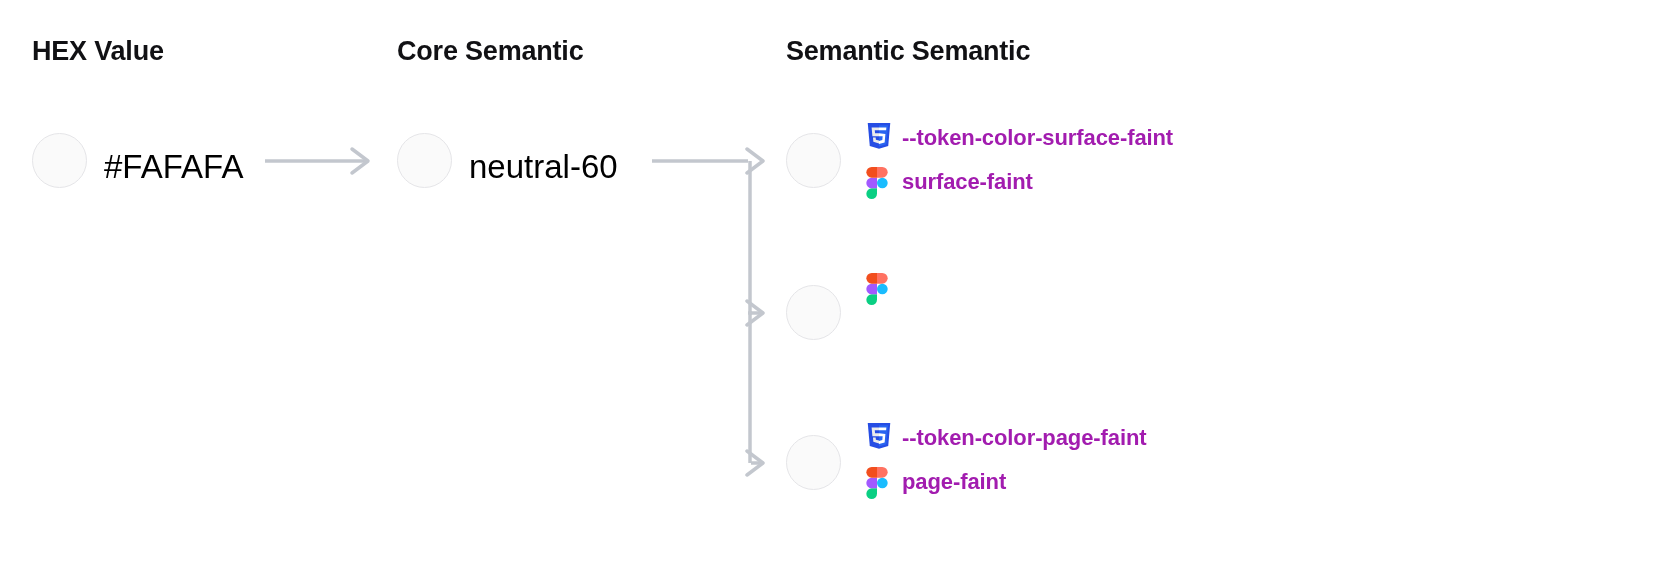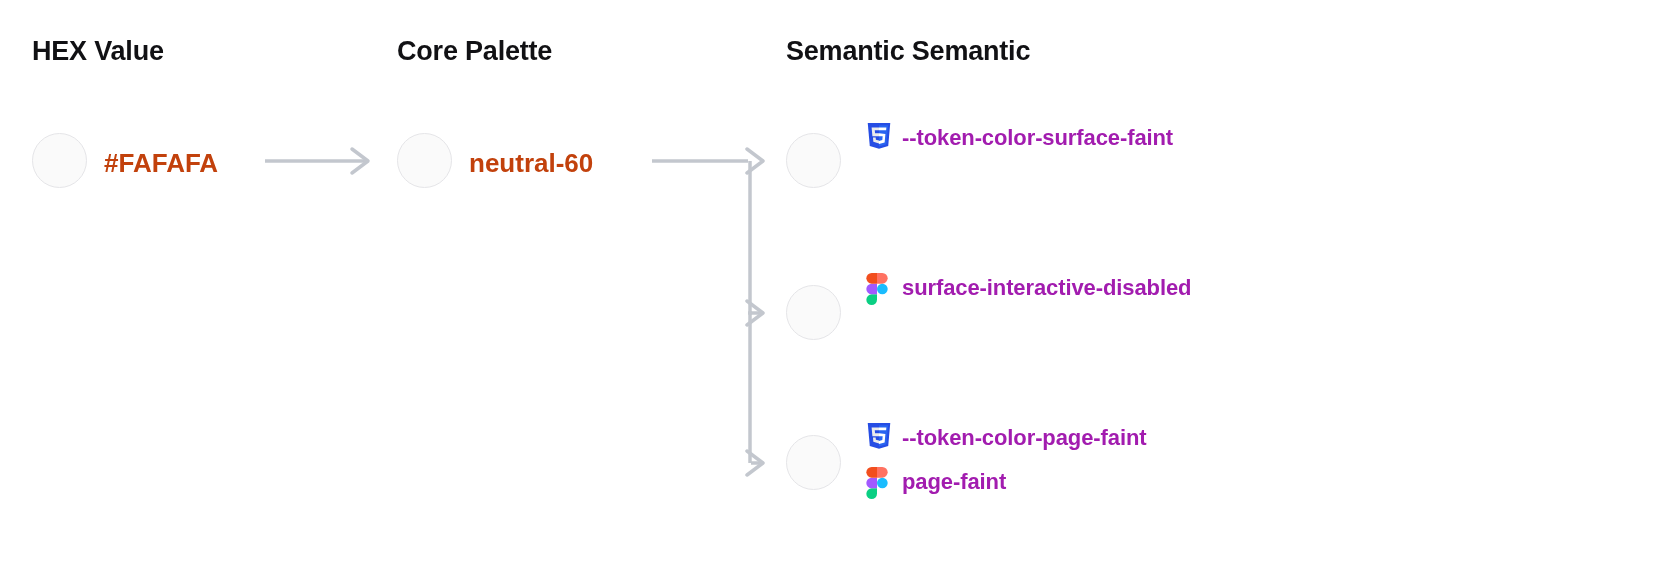--- a/index.html
+++ b/index.html
@@ -40,23 +40,23 @@
   }
   .swatch.hex  { left: 32px;  top: 133px; }
   .swatch.core { left: 397px; top: 133px; }
   .swatch.s1   { left: 786px; top: 133px; }
   .swatch.s2   { left: 786px; top: 285px; }
   .swatch.s3   { left: 786px; top: 435px; }
 
   
   .value-label {
     position: absolute;
-    font-size: 26px;
-    font-weight: 700;
-    color: #c2410c;
+    font-size: 33px;
+    font-weight: 400;
+    color: #000000;
     white-space: nowrap;
     line-height: 1;
   }
   .value-label.hex  { left: 104px; top: 150px; }
   .value-label.core { left: 469px; top: 150px; }
 
   
   .connectors {
     position: absolute;
     left: 0; top: 0;
@@ -94,21 +94,21 @@
     display: block;
   }
   .icon-box svg { display: block; }
 </style>
 </head>
 <body>
 
 <div class="canvas">
 
   <div class="col-head c1">HEX Value</div>
-  <div class="col-head c2">Core Palette</div>
+  <div class="col-head c2">Core Semantic</div>
   <div class="col-head c3">Semantic Semantic</div>
 
   <svg class="connectors" viewBox="0 0 1672 584" xmlns="http://www.w3.org/2000/svg">
     <g stroke="#c3c7ce" stroke-width="3.5" fill="none" stroke-linecap="butt">
 
       <line x1="265" y1="161" x2="368" y2="161"></line>
 
       <line x1="652" y1="161" x2="748" y2="161"></line>
 
       <line x1="750" y1="161" x2="750" y2="463"></line>
@@ -145,34 +145,45 @@
           <path fill="#264DE4" d="M1.5 0h21l-1.9 21.4L12 24l-8.6-2.6z"></path>
           <path fill="#2965F1" d="M12 2.1v19.8l6.9-2.1 1.6-17.7z"></path>
           <path fill="#EBEBEB" d="M12 9.6H8.3l-.25-2.8H12V4.1H5.1l.07.74.68 7.64H12z"></path>
           <path fill="#EBEBEB" d="M12 16.3l-.01.01-2.9-.78-.19-2.08H6.36l.36 4.1 5.27 1.47.01 0z"></path>
           <path fill="#FFFFFF" d="M11.99 9.6v2.69h3.44l-.33 3.62-3.11.84v2.8l5.28-1.46.04-.43.6-6.78.06-.68z"></path>
           <path fill="#FFFFFF" d="M11.99 4.1v2.7h6.65l.06-.62.13-1.34.07-.74z"></path>
         </svg>
       </span>
       <span class="sem-text">--token-color-surface-faint</span>
     </div>
-  </div>
-
-  <div class="sem-row r2">
     <div class="sem-line">
       <span class="icon-box">
         <svg width="22" height="32" viewBox="0 0 16 24" xmlns="http://www.w3.org/2000/svg">
           <path fill="#0ACF83" d="M4 24a4 4 0 0 0 4-4v-4H4a4 4 0 0 0 0 8z"></path>
           <path fill="#A259FF" d="M0 12a4 4 0 0 1 4-4h4v8H4a4 4 0 0 1-4-4z"></path>
           <path fill="#F24E1E" d="M0 4a4 4 0 0 1 4-4h4v8H4a4 4 0 0 1-4-4z"></path>
           <path fill="#FF7262" d="M8 0h4a4 4 0 0 1 0 8H8z"></path>
           <path fill="#1ABCFE" d="M16 12a4 4 0 1 1-8 0 4 4 0 0 1 8 0z"></path>
         </svg>
       </span>
-      <span class="sem-text">surface-interactive-disabled</span>
+      <span class="sem-text">surface-faint</span>
+    </div>
+  </div>
+
+  <div class="sem-row r2">
+    <div class="sem-line">
+      <span class="icon-box">
+        <svg width="22" height="32" viewBox="0 0 16 24" xmlns="http://www.w3.org/2000/svg">
+          <path fill="#0ACF83" d="M4 24a4 4 0 0 0 4-4v-4H4a4 4 0 0 0 0 8z"></path>
+          <path fill="#A259FF" d="M0 12a4 4 0 0 1 4-4h4v8H4a4 4 0 0 1-4-4z"></path>
+          <path fill="#F24E1E" d="M0 4a4 4 0 0 1 4-4h4v8H4a4 4 0 0 1-4-4z"></path>
+          <path fill="#FF7262" d="M8 0h4a4 4 0 0 1 0 8H8z"></path>
+          <path fill="#1ABCFE" d="M16 12a4 4 0 1 1-8 0 4 4 0 0 1 8 0z"></path>
+        </svg>
+      </span>
     </div>
   </div>
 
   <div class="sem-row r3">
     <div class="sem-line">
       <span class="icon-box">
         <svg width="26" height="30" viewBox="0 0 24 28" xmlns="http://www.w3.org/2000/svg">
           <path fill="#264DE4" d="M1.5 0h21l-1.9 21.4L12 24l-8.6-2.6z"></path>
           <path fill="#2965F1" d="M12 2.1v19.8l6.9-2.1 1.6-17.7z"></path>
           <path fill="#EBEBEB" d="M12 9.6H8.3l-.25-2.8H12V4.1H5.1l.07.74.68 7.64H12z"></path>

